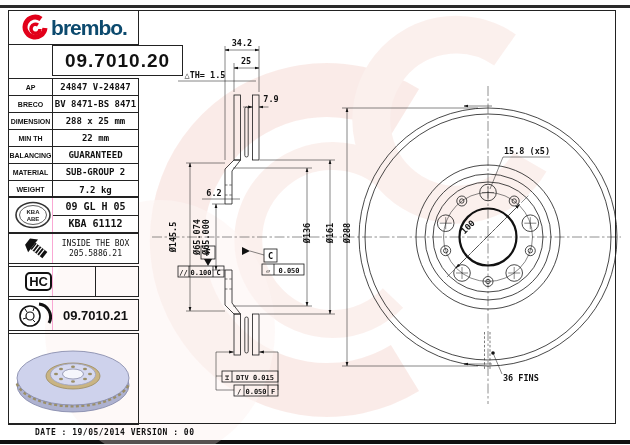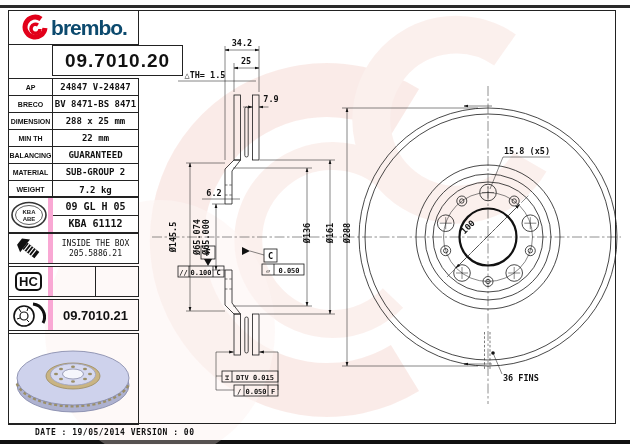--- a/index.html
+++ b/index.html
@@ -18,22 +18,22 @@
   .pn-box{top:45px;height:31px;display:flex;align-items:center;justify-content:center;
           font-weight:bold;font-size:19px;letter-spacing:1px;font-family:"Liberation Sans",sans-serif;margin-left:44px;}
   .spec-table{top:78px;height:119px;border:1.4px solid #222;padding:0;background:#fff;}
   .srow{display:flex;height:17px;border-bottom:1px solid #222;box-sizing:border-box;}
   .srow:last-child{border-bottom:none;}
   .slabel{width:44px;border-right:1px solid #222;box-sizing:border-box;display:flex;align-items:center;
           justify-content:center;font-size:7px;font-weight:bold;text-align:center;}
   .sval{flex:1;display:flex;align-items:center;justify-content:center;
         font-family:"DejaVu Sans Mono",monospace;font-weight:bold;font-size:9px;}
   .kba-row{top:197px;height:36px;display:flex;}
-  .icon-cell{width:44px;border-right:5px solid #f9a8d4;box-sizing:border-box;display:flex;
-             align-items:center;justify-content:center;}
+  .icon-cell{width:44px;border-right:1px solid #f9a8d4;box-sizing:border-box;display:flex;
+             align-items:center;justify-content:flex-end;}
   .kba-vals{flex:1;display:flex;flex-direction:column;}
   .kba-vals div{flex:1;display:flex;align-items:center;justify-content:center;
         font-family:"DejaVu Sans Mono",monospace;font-weight:bold;font-size:10px;}
   .kba-vals div:first-child{border-bottom:1px solid #222;}
   .screw-row{top:233px;height:31px;display:flex;}
   .screw-val{flex:1;display:flex;flex-direction:column;align-items:center;justify-content:center;
         font-family:"DejaVu Sans Mono",monospace;font-weight:normal;font-size:8px;line-height:10px;}
   .hc-row{top:266px;height:31px;display:flex;}
   .hc-mid{width:43px;border-right:1px solid #222;box-sizing:border-box;}
   .hc-glyph{border:2px solid #111;border-radius:5px;padding:0 2px;font-weight:bold;font-size:13px;

